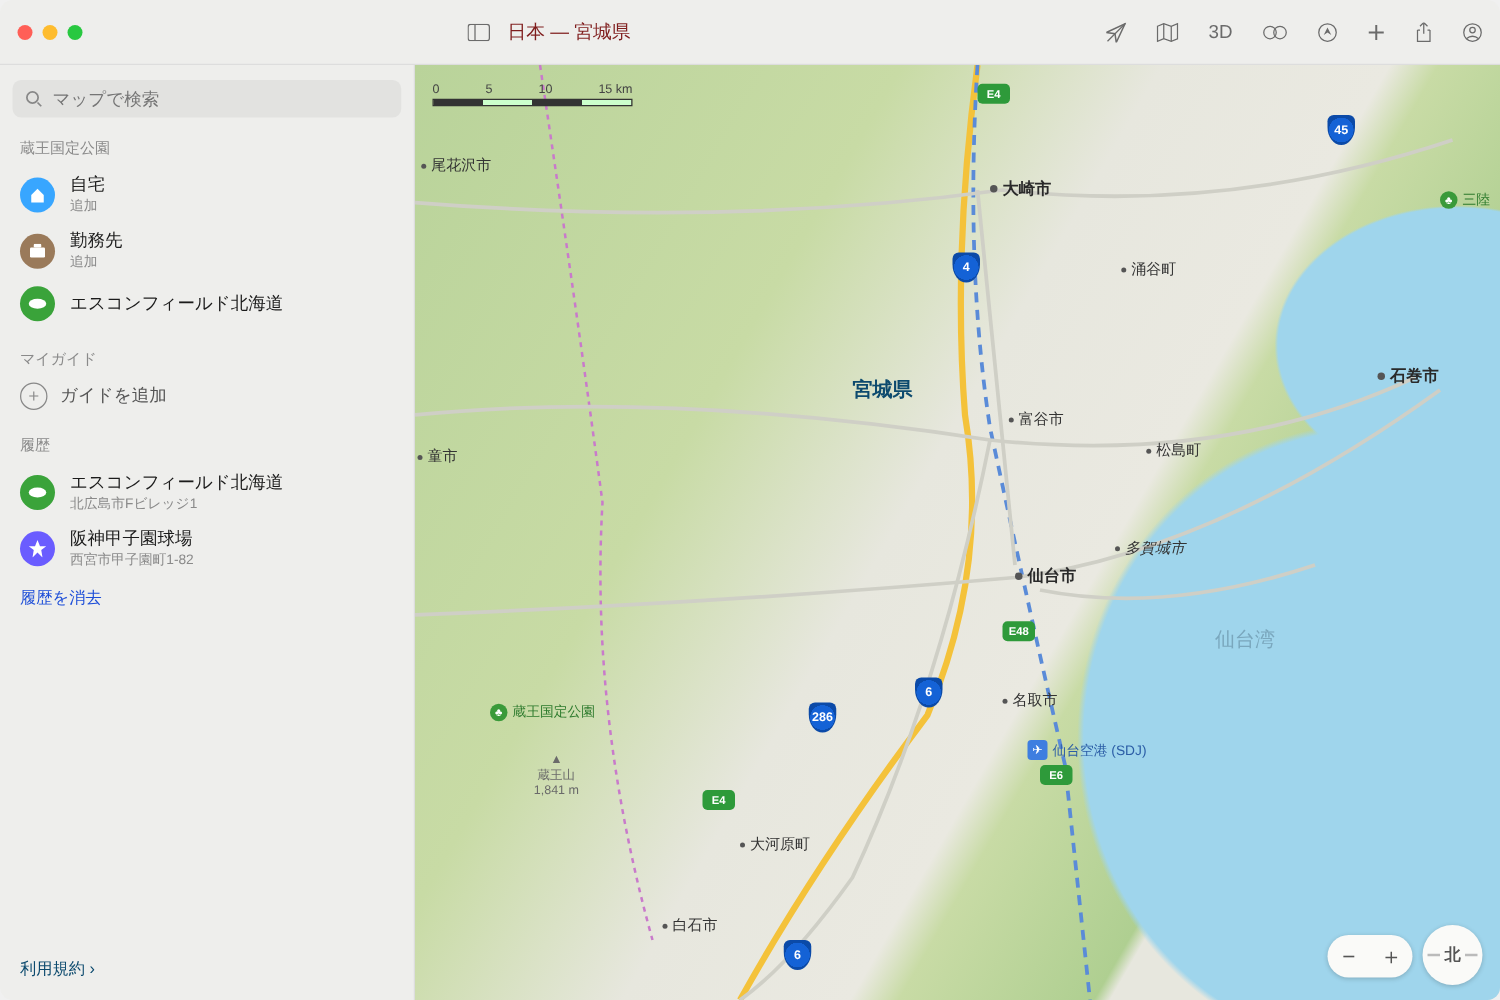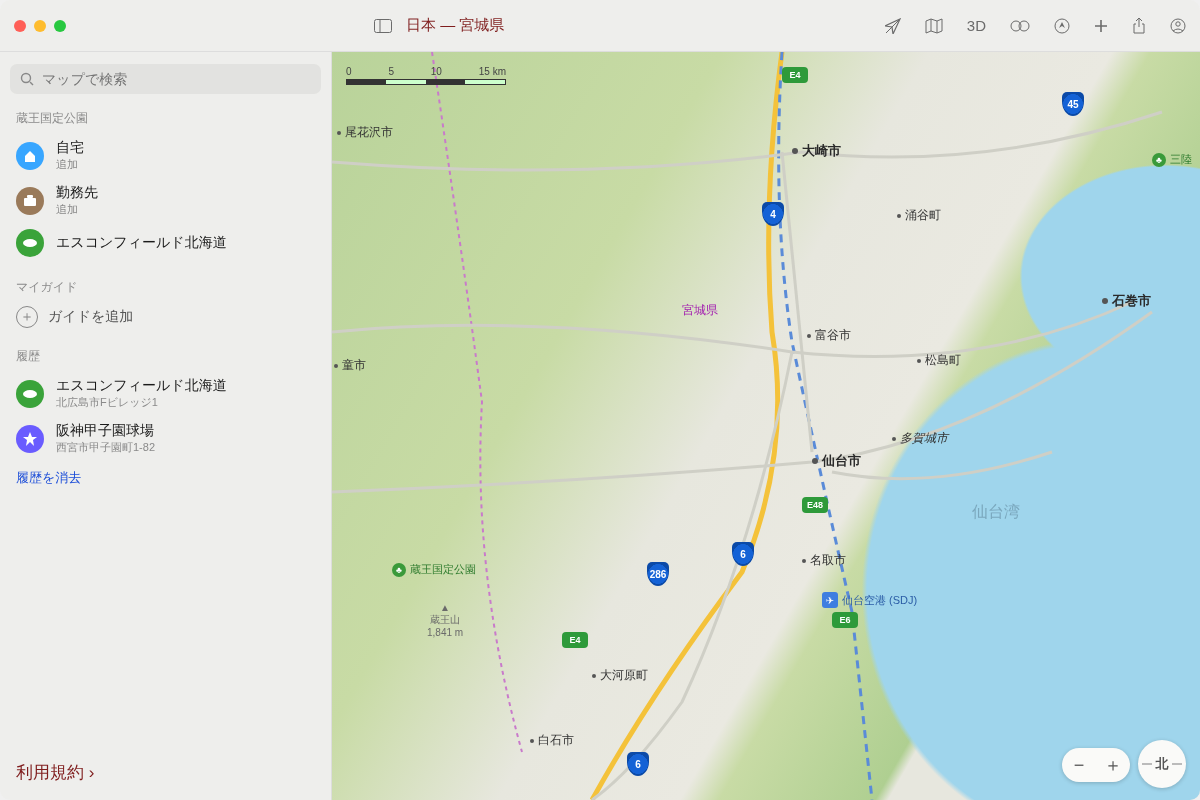--- a/index.html
+++ b/index.html
@@ -29,34 +29,34 @@
   .search input { border:none; background:transparent; outline:none; font-size:14px; flex:1; color:#333 }
   .section-label { font-size:12px; color:#8a8a8a; margin:16px 6px 6px; }
   .item { display:flex; align-items:center; gap:12px; padding:6px 6px; border-radius:6px; cursor:pointer }
   .iconcirc { width:28px; height:28px; border-radius:50%; display:flex; align-items:center; justify-content:center; color:#fff; flex-shrink:0 }
   .item .txts{display:flex;flex-direction:column}
   .item .title{font-size:14px;color:#1b1b1b}
   .item .sub{font-size:11px;color:#8a8a8a}
   .addguide{ display:flex; align-items:center; gap:10px; padding:4px 6px; color:#555; font-size:14px; cursor:pointer }
   .addguide .plus{ width:22px;height:22px;border:1.5px solid #888;border-radius:50%;display:flex;align-items:center;justify-content:center;color:#888;font-size:14px }
   .linklike{ color:#1d4ed8; font-size:13px; padding:8px 6px; cursor:pointer }
-  .foot { margin-top:auto; font-size:17px; color:#7f1d1d; padding:8px 6px; cursor:pointer }
+  .foot { margin-top:auto; font-size:13px; color:#0c4a6e; padding:8px 6px; cursor:pointer }
   
   .map { flex:1; position:relative; overflow:hidden; }
   .map-bg { position:absolute; inset:0;
     background:
       radial-gradient(ellipse 520px 560px at 88% 72%, #9fd5ec 0%, #9fd5ec 44%, transparent 45%),
       radial-gradient(ellipse 260px 200px at 96% 30%, #9fd5ec 0%, #9fd5ec 55%, transparent 56%),
       linear-gradient(120deg,#b9d39a 0%, #c8dba5 30%, #e7e7de 46%, #eae9e1 60%, #c8dba5 63%, #afcf91 75%, #e7e7de 76%);
   }
   .map svg.roads{position:absolute;inset:0}
   .city{position:absolute;font-size:13px;color:#2a2a2a;font-weight:600;white-space:nowrap;display:flex;align-items:center;gap:4px}
   .city.small{font-weight:500;font-size:12px;color:#333}
   .city .dot{width:6px;height:6px;border-radius:50%;background:#555;display:inline-block}
-  .pref{position:absolute;font-size:12px;color:#a21caf;font-weight:400}
+  .pref{position:absolute;font-size:16px;color:#0c4a6e;font-weight:700}
   .shield{position:absolute;width:22px;height:24px;display:flex;align-items:center;justify-content:center;font-size:10px;color:#fff;font-weight:700}
   .shield.blue{background:radial-gradient(circle,#1462d6 60%,#0b4aa8 61%);border-radius:5px 5px 50% 50%/5px 5px 60% 60%}
   .shield.green{background:#2e9a3a;border-radius:4px;font-size:9px;width:26px;height:16px}
   .poi-park{position:absolute;display:flex;align-items:center;gap:4px;color:#2c7a2c;font-size:11px}
   .poi-park .pk{width:14px;height:14px;border-radius:50%;background:#3a9a3a;color:#fff;display:flex;align-items:center;justify-content:center;font-size:9px}
   .airport{position:absolute;display:flex;align-items:center;gap:4px;font-size:11px;color:#2b5da6}
   .airport .ap{width:16px;height:16px;border-radius:3px;background:#3e7ee0;color:#fff;display:flex;align-items:center;justify-content:center;font-size:10px}
   .peak{position:absolute;font-size:10px;color:#6a6a6a;text-align:center}
   .bay{position:absolute;font-size:16px;color:#7aa7bd}
   .scale{position:absolute;left:14px;top:14px;display:flex;flex-direction:column;gap:2px;font-size:10px;color:#444}

